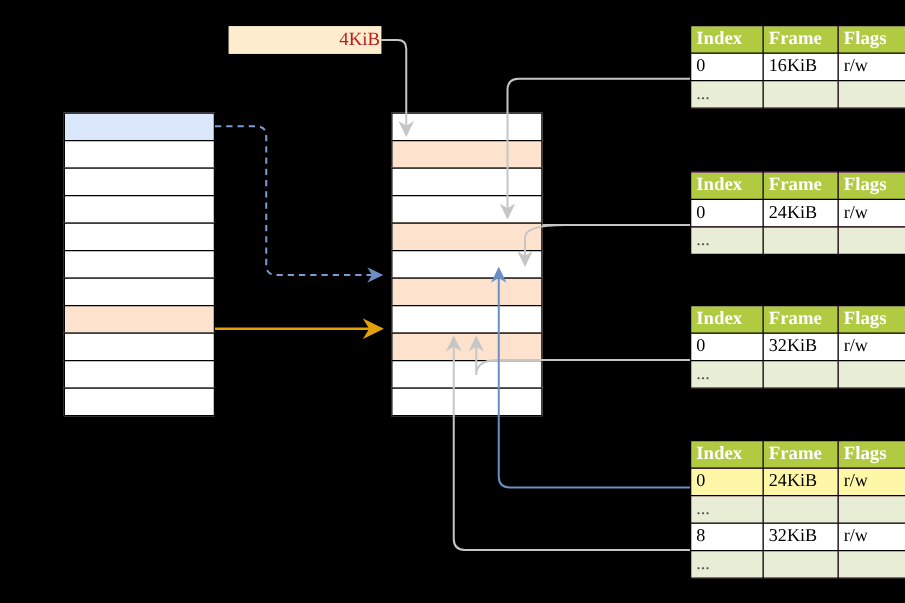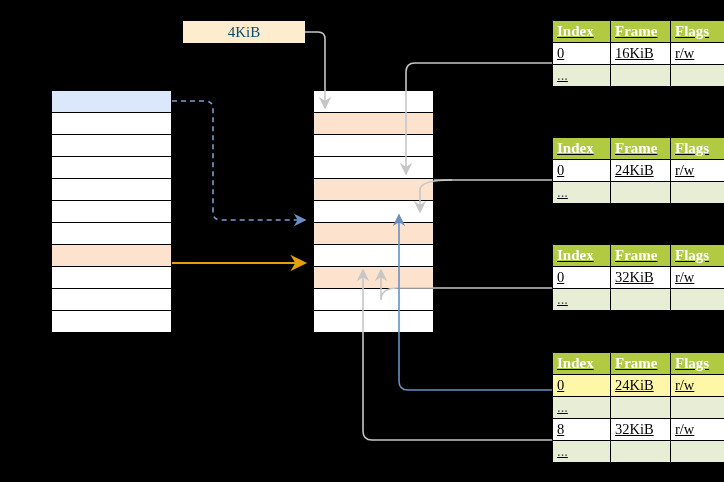--- a/index.html
+++ b/index.html
@@ -9,27 +9,27 @@
 
   
   .colframe{position:absolute;border:1.6px solid #000;box-sizing:border-box;}
   .cellrow{position:absolute;left:0;box-sizing:border-box;
            border:1.4px solid #000;background:#fff;}
   .cellrow.blue{background:#dbe8fb;}
   .cellrow.peach{background:#fde3cd;}
 
   
   .labelbox{position:absolute;box-sizing:border-box;background:#fdeccd;
-            border:1px solid #fdeccd;color:#0c4a6e;font-size:15px;
-            display:flex;align-items:center;justify-content:center;}
+            border:1px solid #fdeccd;color:#b91c1c;font-size:15px;
+            display:flex;align-items:center;justify-content:flex-end;}
 
   
   .ptable{position:absolute;border-collapse:collapse;
           box-sizing:border-box;border:1.5px solid #000;
-          table-layout:fixed;background:#f9a8d4;text-decoration:underline;}
+          table-layout:fixed;background:#f9a8d4;}
   .ptable th,.ptable td{border:1px solid #000;padding:1px 4px;
           font-size:14.5px;text-align:left;height:22px;box-sizing:border-box;
           overflow:hidden;white-space:nowrap;}
   .ptable th{background:#b0cb42;color:#fff;font-weight:bold;font-size:15px;}
   .ptable td{background:#fff;color:#000;}
   .ptable tr.dots td{background:#e8eed6;color:#555;}
   .ptable td.hl{background:#fff7a8;}
   .c-index{width:58px;}
   .c-frame{width:60px;}
   .c-flags{width:54px;}

